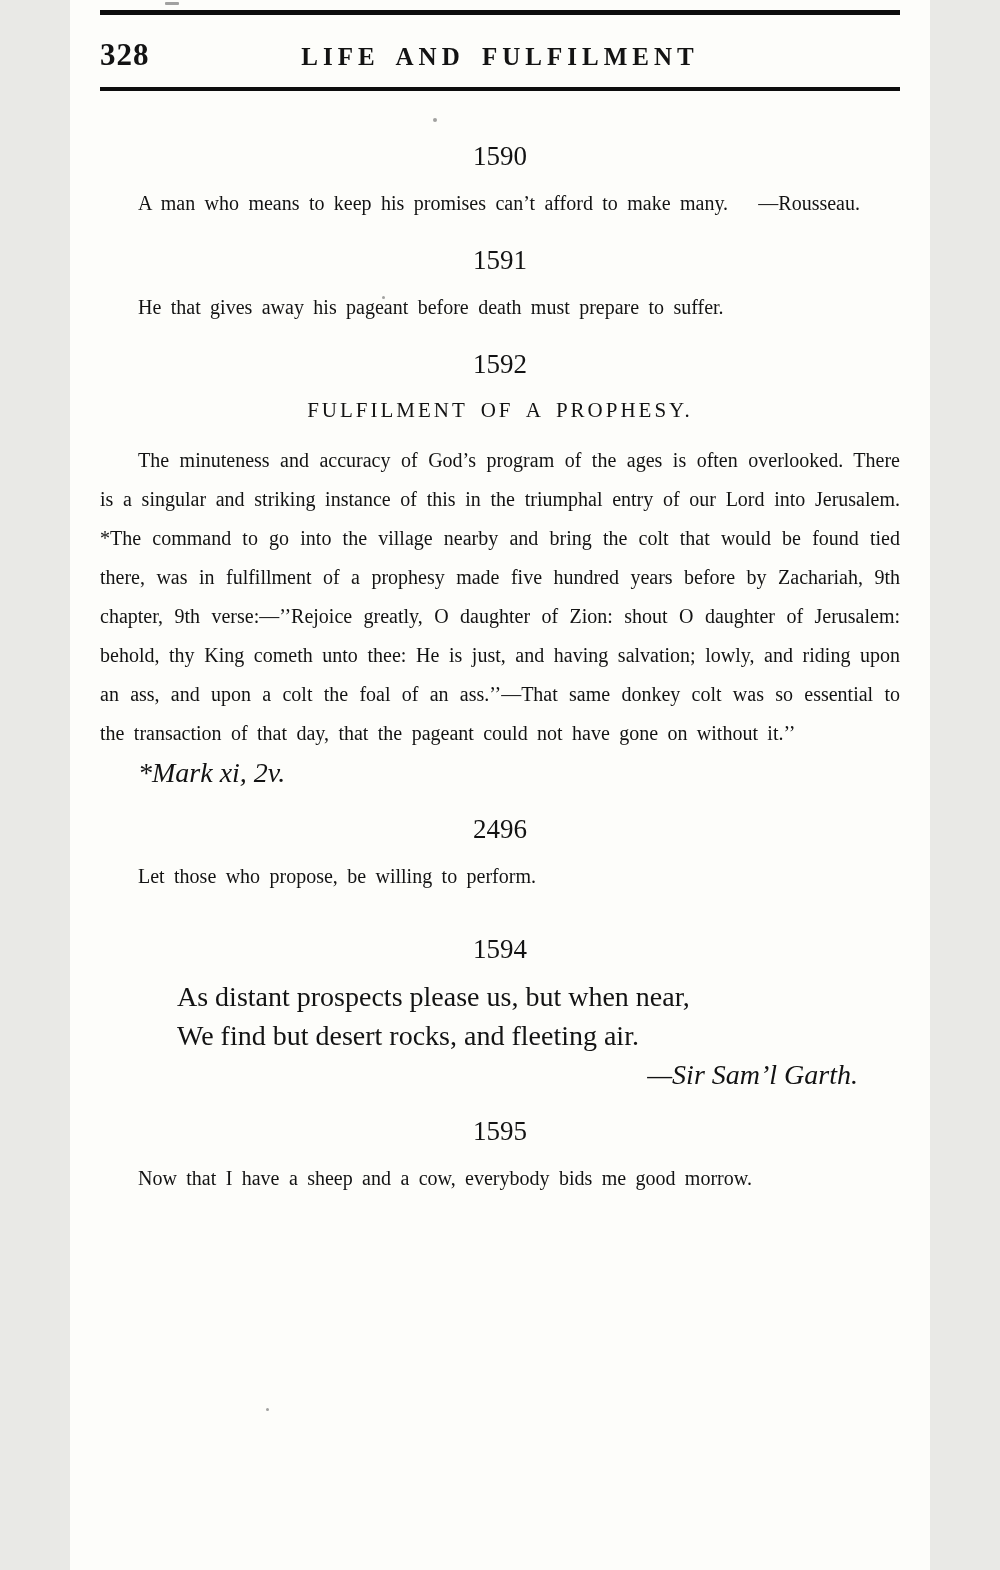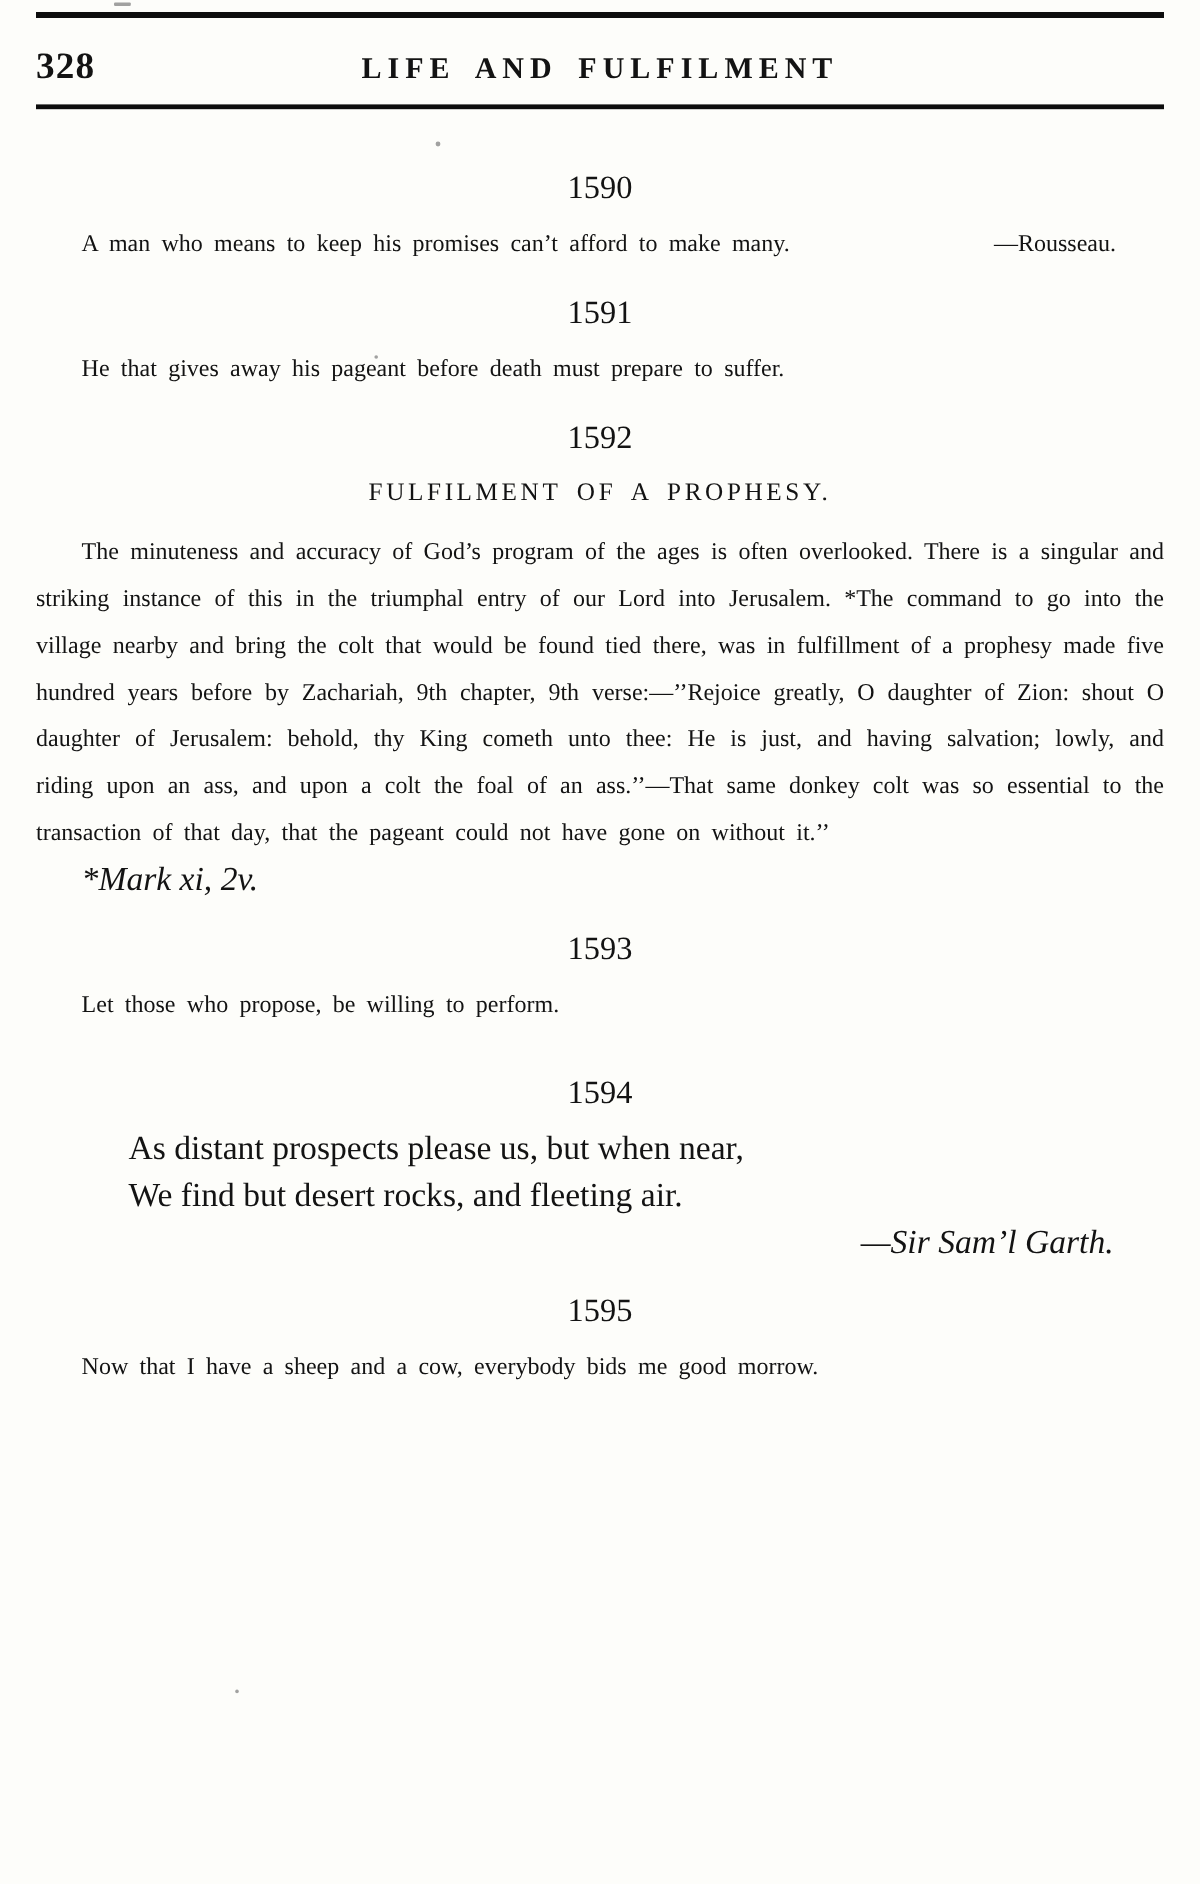--- a/index.html
+++ b/index.html
@@ -2,21 +2,21 @@
 <html><head>
 <meta charset="utf-8">
 <style>
   html, body {
     margin: 0;
     padding: 0;
     background: #e9e9e6;
   }
   .page {
     position: relative;
-    width: 1000px;
+    width: 860px;
     height: 1570px;
     margin: 0 auto;
     background: #fdfdfa;
     color: #131313;
     font-family: "Liberation Serif", serif;
     box-sizing: border-box;
     padding: 0 30px;
     overflow: hidden;
   }
   .rule {
@@ -144,21 +144,21 @@
     <section>
       <div class="num">1592</div>
       <div class="section-heading">FULFILMENT OF A PROPHESY.</div>
       <p class="par"><span>The minuteness and accuracy of God’s program of the ages is often overlooked.  There is a singular and striking instance of this in the triumphal entry of our Lord into Jerusalem.  *The command to go into the village nearby and bring the colt that would be found tied there, was in fulfillment of a prophesy made five hundred years before by Zachariah, 9th chapter, 9th verse:—’’Rejoice greatly, O daughter of Zion: shout O daughter of Jerusalem: behold, thy King cometh unto thee: He is just, and having salvation; lowly, and riding upon an ass, and upon a colt the foal of an ass.’’—That same donkey colt was so essential to the transaction of that day, that the pageant could not have gone on without it.’’</span></p>
       <p class="foot-line">
         <span>*Mark xi, 2v.</span>
       </p>
     </section>
 
     <section>
-      <div class="num">1593</div>
+      <div class="num">2496</div>
       <p class="par"><span>Let those who propose, be willing to perform.</span></p>
     </section>
 
     <section>
       <div class="num num-gap">1594</div>
       <div class="poem">
         <div class="poem-line">As distant prospects please us, but when near,</div>
         <div class="poem-line">We find but desert rocks, and fleeting air.</div>
         <div class="poem-attr">—Sir Sam’l Garth.</div>
       </div>

